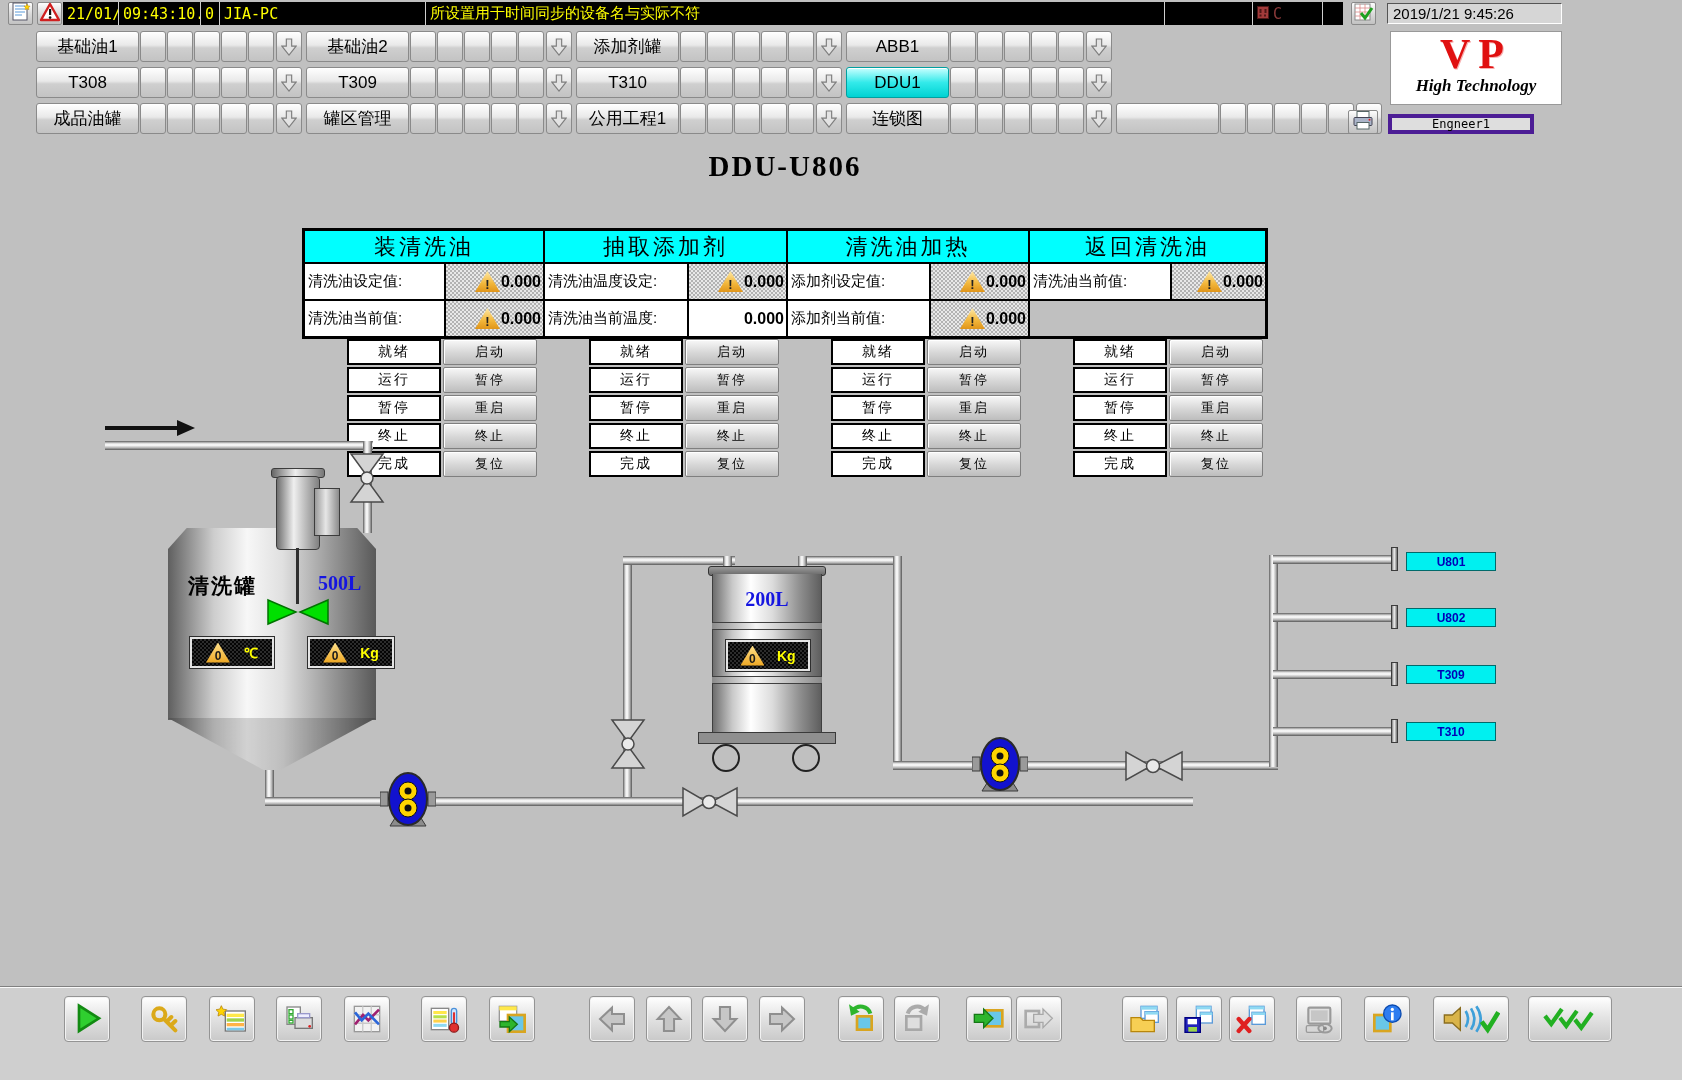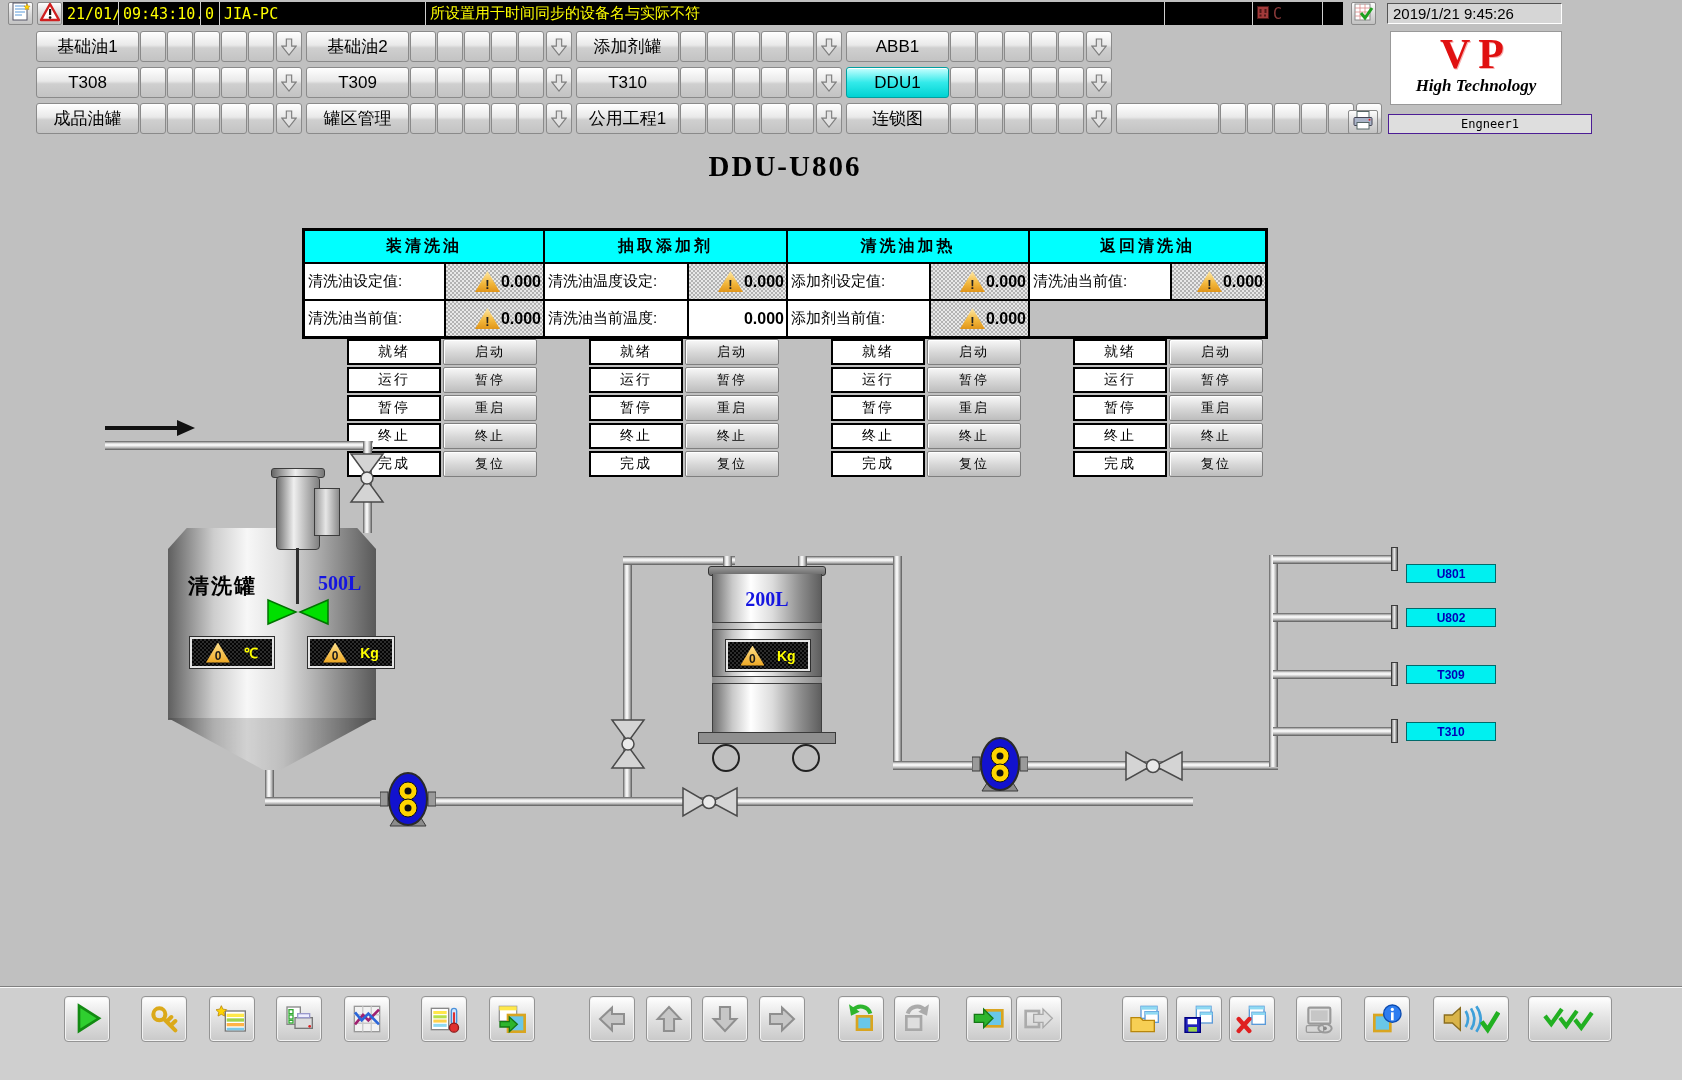--- a/index.html
+++ b/index.html
@@ -18,28 +18,28 @@
   .g { display:flex; margin-right:4px; }
   .nb { width:103px; height:31px; background:linear-gradient(180deg,#ffffff,#e9e9e9 45%,#cfcfcf 55%,#c3c3c3); border:1px solid #8a8a8a; border-radius:3px; box-shadow:inset 0 1px 0 #fff; font-size:17px; font-family:"Liberation Sans",sans-serif; color:#000; display:flex; align-items:center; justify-content:center; cursor:default; }
   .nb.act { background:linear-gradient(180deg,#c9ffff,#33eaea 50%,#00d2d2); border-color:#00a0a0; }
   .sq { width:26px; height:31px; margin-left:1px; background:linear-gradient(180deg,#ffffff,#e9e9e9 45%,#cfcfcf 55%,#c3c3c3); border:1px solid #8a8a8a; border-radius:3px; box-shadow:inset 0 1px 0 #fff; }
   .na { width:26px; height:31px; margin-left:2px; background:linear-gradient(180deg,#ffffff,#e9e9e9 45%,#cfcfcf 55%,#c3c3c3); border:1px solid #8a8a8a; border-radius:3px; display:flex; align-items:center; justify-content:center; }
   .ag { width:16px; height:18px; }
 
   .logo { position:absolute; left:1390px; top:31px; width:172px; height:74px; background:#fff; border:1px solid #999; text-align:center; }
   .logo .vp { font-family:"Liberation Serif",serif; font-weight:bold; font-size:42px; line-height:44px; color:#e01010; letter-spacing:8px; text-shadow:1px 1px 0 #f8b0b0; }
   .logo .ht { font-family:"Liberation Serif",serif; font-style:italic; font-weight:bold; font-size:17px; color:#000000; }
-  .userbox { position:absolute; left:1388px; top:114px; width:204px; height:20px; background:#dedede; border:1px solid #4c1d95; font-family:"DejaVu Sans Mono",monospace; font-size:12px; display:flex; align-items:center; justify-content:center; }
+  .userbox { position:absolute; left:1388px; top:114px; width:146px; height:20px; background:#dedede; border:4px solid #4c1d95; font-family:"DejaVu Sans Mono",monospace; font-size:12px; display:flex; align-items:center; justify-content:center; }
 
   
   .ptitle { position:absolute; left:302px; top:150px; width:966px; text-align:center; font-family:"Liberation Serif",serif; font-weight:bold; font-size:29px; letter-spacing:2px; color:#000; }
 
   
   .seqtable { position:absolute; left:302px; top:228px; border:2px solid #000; background:#fff; display:grid; grid-template-columns:141px 99px 144px 99px 143px 99px 142px 95px; grid-template-rows:33px 37px 37px; }
-  .th { grid-column:span 2; background:#00ffff; border:1px solid #000; font-size:16px; font-weight:bold; display:flex; align-items:center; justify-content:center; letter-spacing:3px; }
+  .th { grid-column:span 2; background:#00ffff; border:1px solid #000; font-size:22px; font-weight:normal; display:flex; align-items:center; justify-content:center; letter-spacing:3px; }
   .tl { border:1px solid #000; font-size:15px; background:#fff; display:flex; align-items:center; padding-left:3px; white-space:nowrap; overflow:hidden; }
   .tv { border:1px solid #000; display:flex; align-items:center; justify-content:flex-end; gap:1px; font-size:16px; font-weight:bold; padding-right:2px; background:#fff; }
   .hatch { background-color:#d4d4d4; background-image:repeating-conic-gradient(#b2b2b2 0% 25%, #e8e8e8 0% 50%); background-size:4px 4px; }
   .tempty { grid-column:span 2; background:#c0c0c0; border:1px solid #000; }
   .warn { width:25px; height:21px; clip-path:polygon(50% 0,100% 100%,0 100%); background:linear-gradient(180deg,#ffe9a6,#f2b63a 60%,#e0951a); position:relative; flex:0 0 auto; }
   .warn::after { content:"!"; position:absolute; bottom:0; left:0; width:100%; text-align:center; font-size:13px; font-weight:bold; color:#222; }
 
   
   .steps { position:absolute; top:339px; width:192px; display:grid; grid-template-columns:94px 94px; grid-auto-rows:26px; row-gap:2px; column-gap:2px; }
   .stat { background:#fff; border:2px solid #000; font-size:14px; display:flex; align-items:center; justify-content:center; letter-spacing:2px; }
@@ -495,21 +495,21 @@
 <div style="position:absolute;left:1124px;top:750px"><svg width="60" height="32" viewBox="0 0 60 32">
       <polygon points="2,2 2,30 27,16" fill="#d4d4d4" stroke="#4a4a4a" stroke-width="1.5"></polygon>
       <polygon points="58,2 58,30 31,16" fill="#d4d4d4" stroke="#4a4a4a" stroke-width="1.5"></polygon>
       <circle cx="29" cy="16" r="6.5" fill="#e9e9e9" stroke="#4a4a4a" stroke-width="1.5"></circle>
     </svg></div>
 
 <div class="flange" style="left:1391px;top:547px"></div>
 <div class="flange" style="left:1391px;top:605px"></div>
 <div class="flange" style="left:1391px;top:662px"></div>
 <div class="flange" style="left:1391px;top:719px"></div>
-<div class="dest" style="left:1406px;top:564px">U801</div>
+<div class="dest" style="left:1406px;top:552px">U801</div>
 <div class="dest" style="left:1406px;top:608px">U802</div>
 <div class="dest" style="left:1406px;top:665px">T309</div>
 <div class="dest" style="left:1406px;top:722px">T310</div>
 
 <div class="toolbar">
   <button class="tbb" style="left:64px">
       <svg width="32" height="32" viewBox="0 0 24 24">
         <polygon points="6,2 21,11.5 6,21" fill="#2fcf2f" stroke="#128a12" stroke-width="2"></polygon>
       </svg>
     </button>

